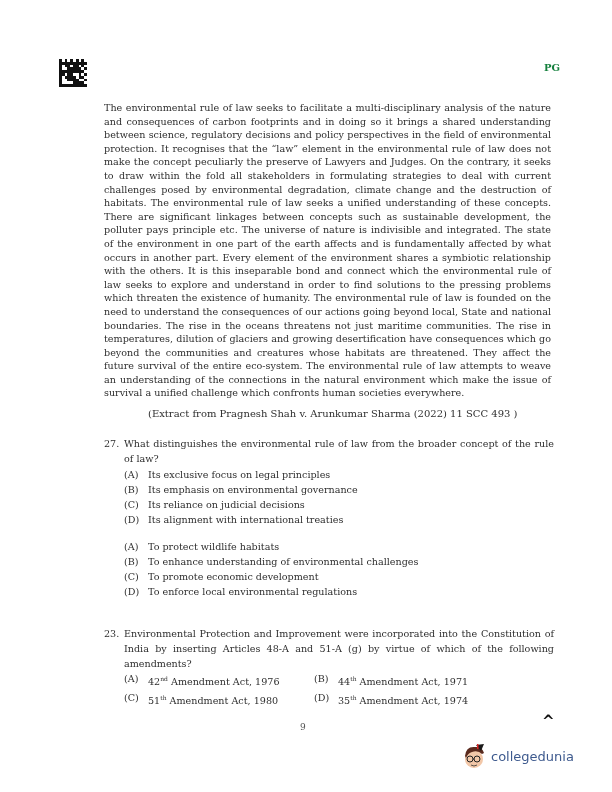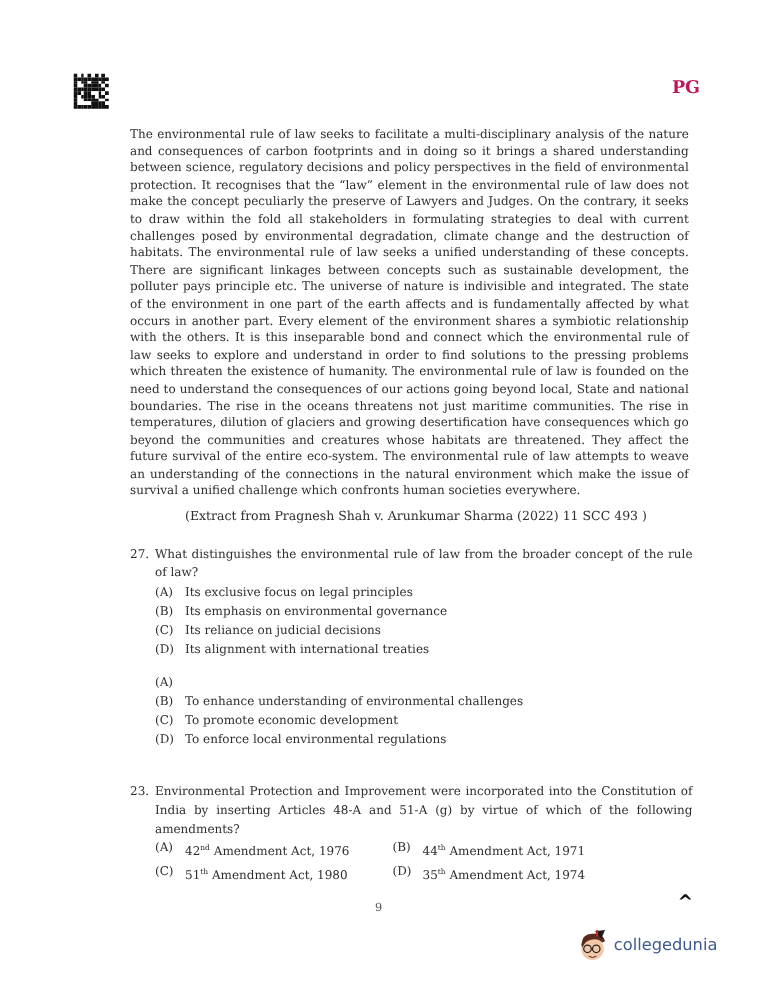--- a/index.html
+++ b/index.html
@@ -2,21 +2,21 @@
 <html><head>
 <meta charset="utf-8">
 <style>
   html, body { margin: 0; padding: 0; background: #ffffff; }
   body { width: 612px; height: 792px; position: relative; overflow: hidden;
          font-family: "DejaVu Serif", "Liberation Serif", serif; color: #2a2a2a; }
   .qr { position: absolute; left: 59px; top: 59px; width: 28px; height: 28px;
         display: grid; grid-template-columns: repeat(10, 1fr); grid-template-rows: repeat(10, 1fr); }
   .qr span { background: #111; }
   .qr span.w { background: #fff; }
-  .pg { position: absolute; right: 52px; top: 62px; font-size: 14px; font-weight: bold; color: #be185d; }
+  .pg { position: absolute; right: 52px; top: 62px; font-size: 10px; font-weight: bold; color: #15803d; }
   .passage { position: absolute; left: 100px; top: 97px; width: 455px; font-size: 9.6px;
              line-height: 13.6px; text-align: justify; color: #2e2e2e; }
   .passage p { margin: 4px; }
   .extract { position: absolute; left: 100px; top: 408px; font-size: 10px; color: #2e2e2e; margin-left: 48px; }
   .q { position: absolute; left: 104px; width: 450px; font-size: 9.6px; line-height: 14.8px; color: #2e2e2e; }
   .q .stem { display: flex; }
   .q .num { width: 20px; flex: none; }
   .q .text { flex: 1; text-align: justify; }
   .opts { margin-left: 20px; }
   .opt { display: flex; line-height: 15px; }
@@ -163,20 +163,21 @@
         <span class="lbl">(D)</span>
         <span>Its alignment with international treaties</span>
       </div>
   </div>
 </div>
 
 <div class="q" style="top:539px;">
   <div class="opts">
     <div class="opt">
         <span class="lbl">(A)</span>
+        <span>To protect wildlife habitats</span>
       </div>
     <div class="opt">
         <span class="lbl">(B)</span>
         <span>To enhance understanding of environmental challenges</span>
       </div>
     <div class="opt">
         <span class="lbl">(C)</span>
         <span>To promote economic development</span>
       </div>
     <div class="opt">

